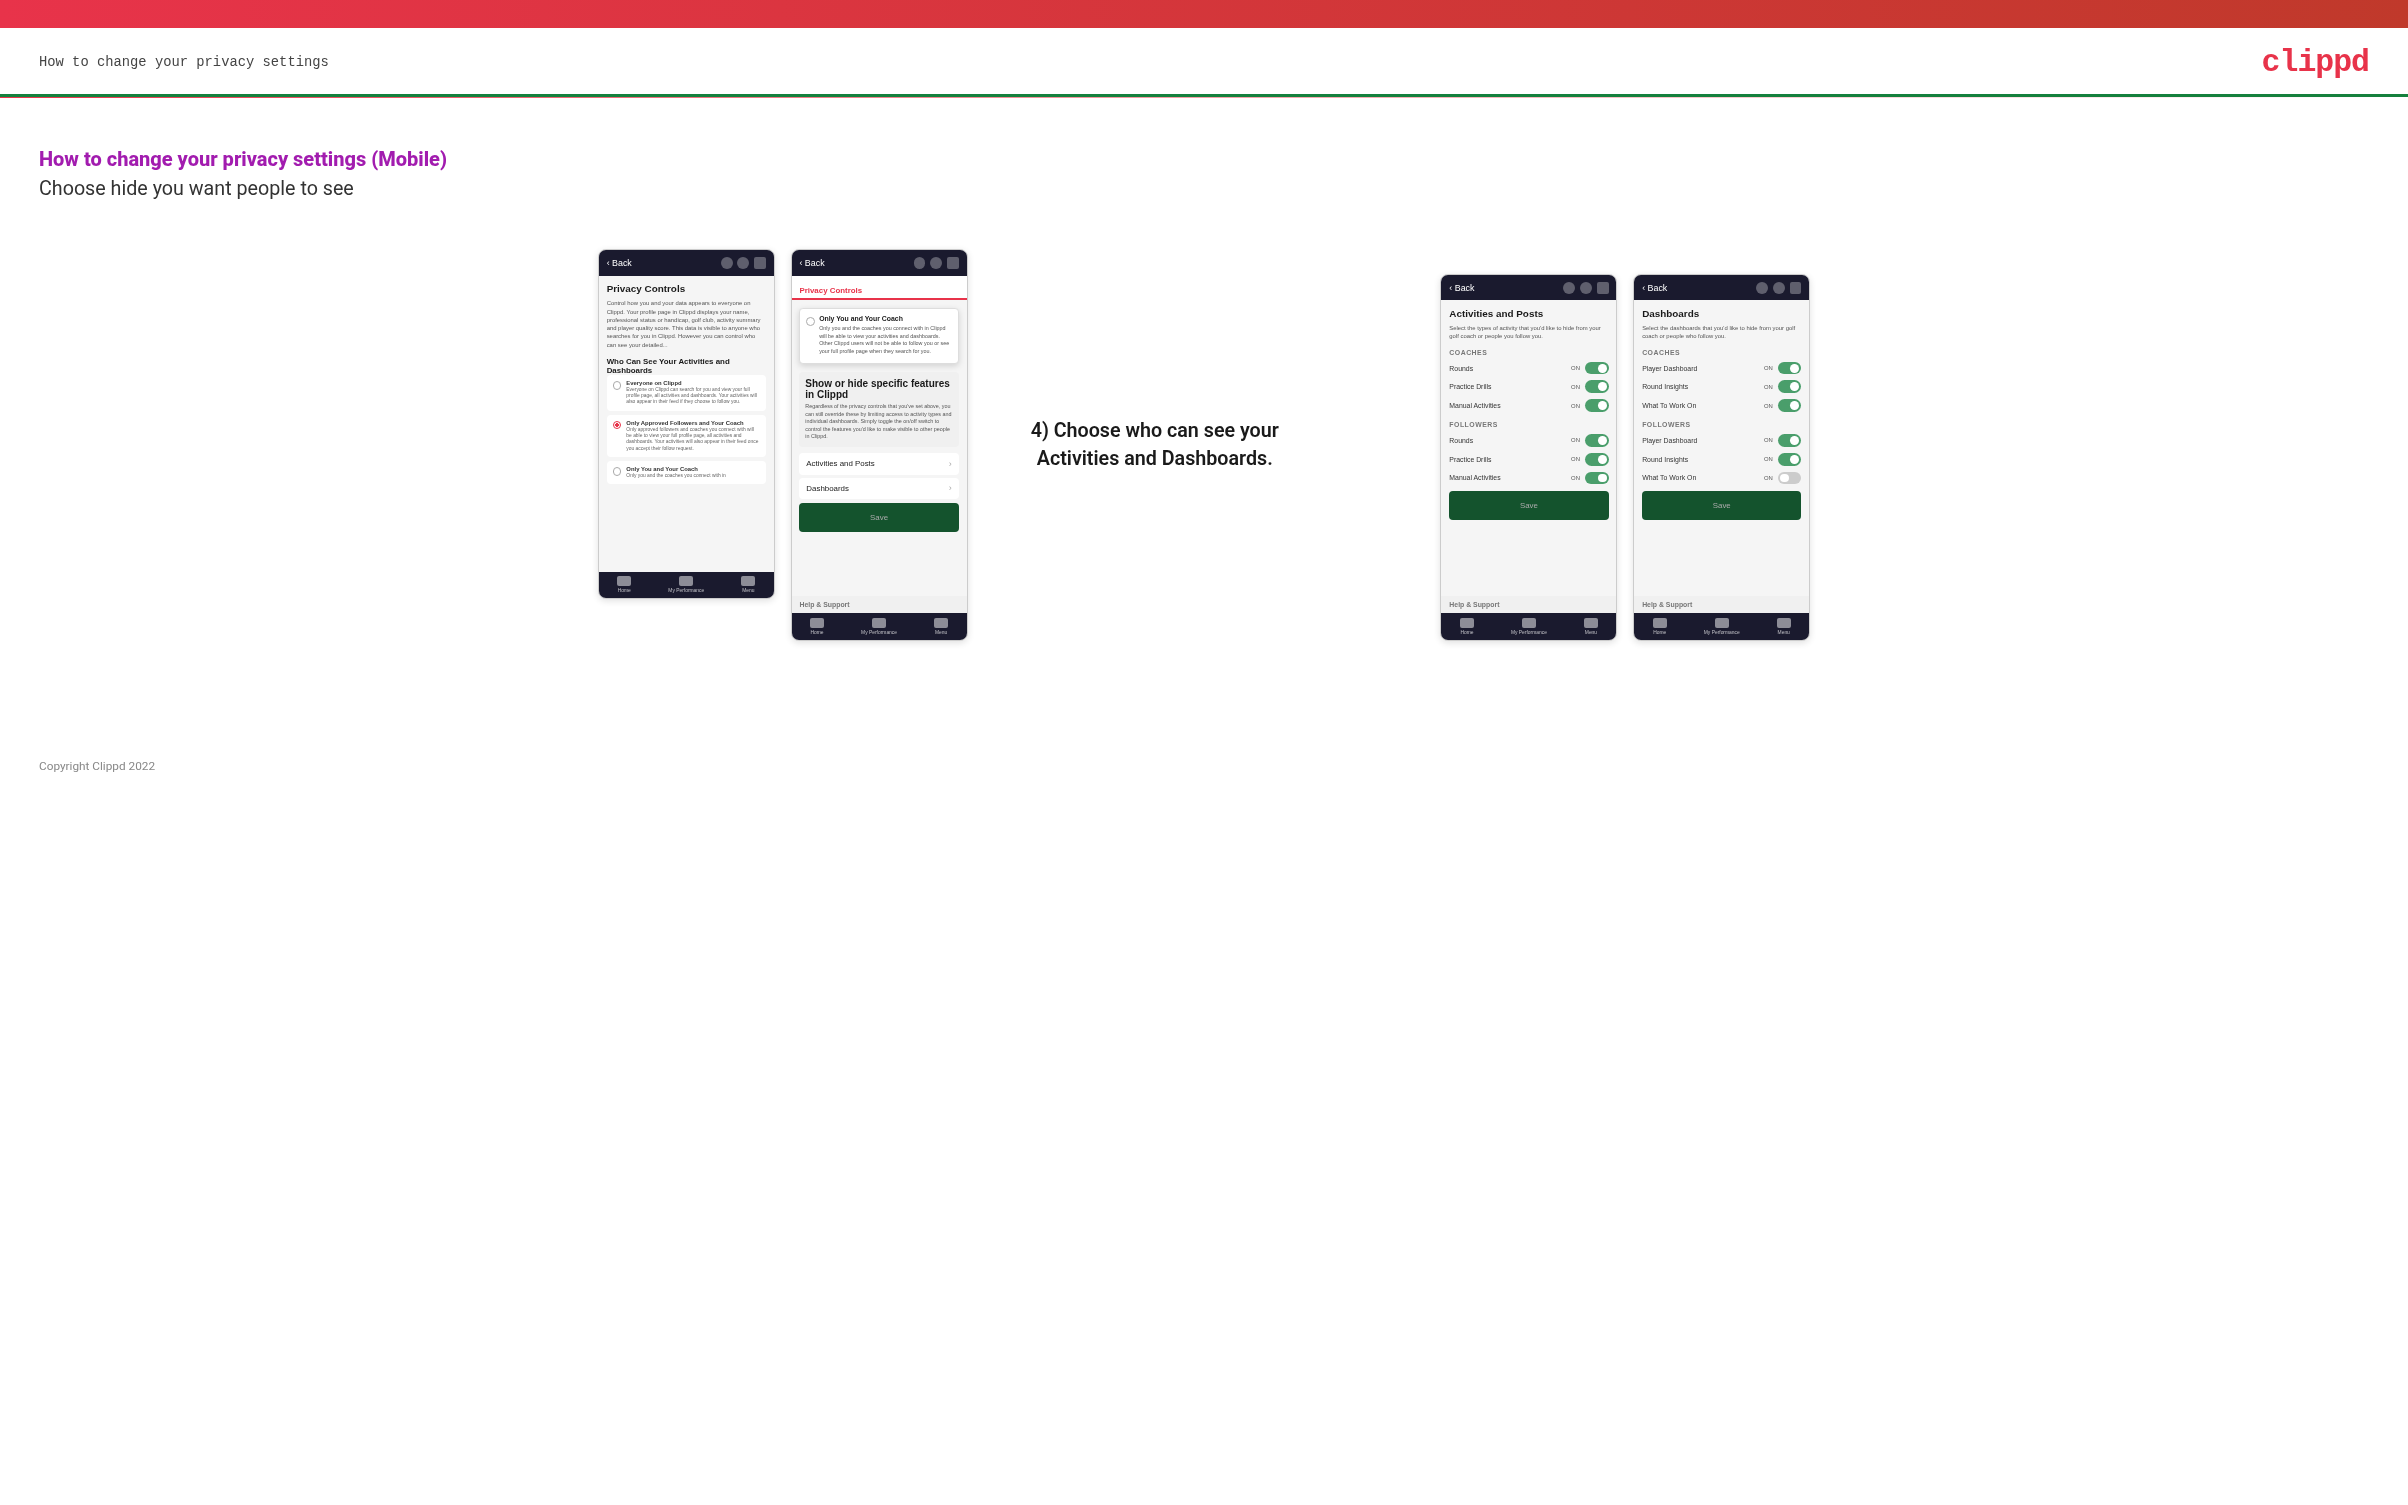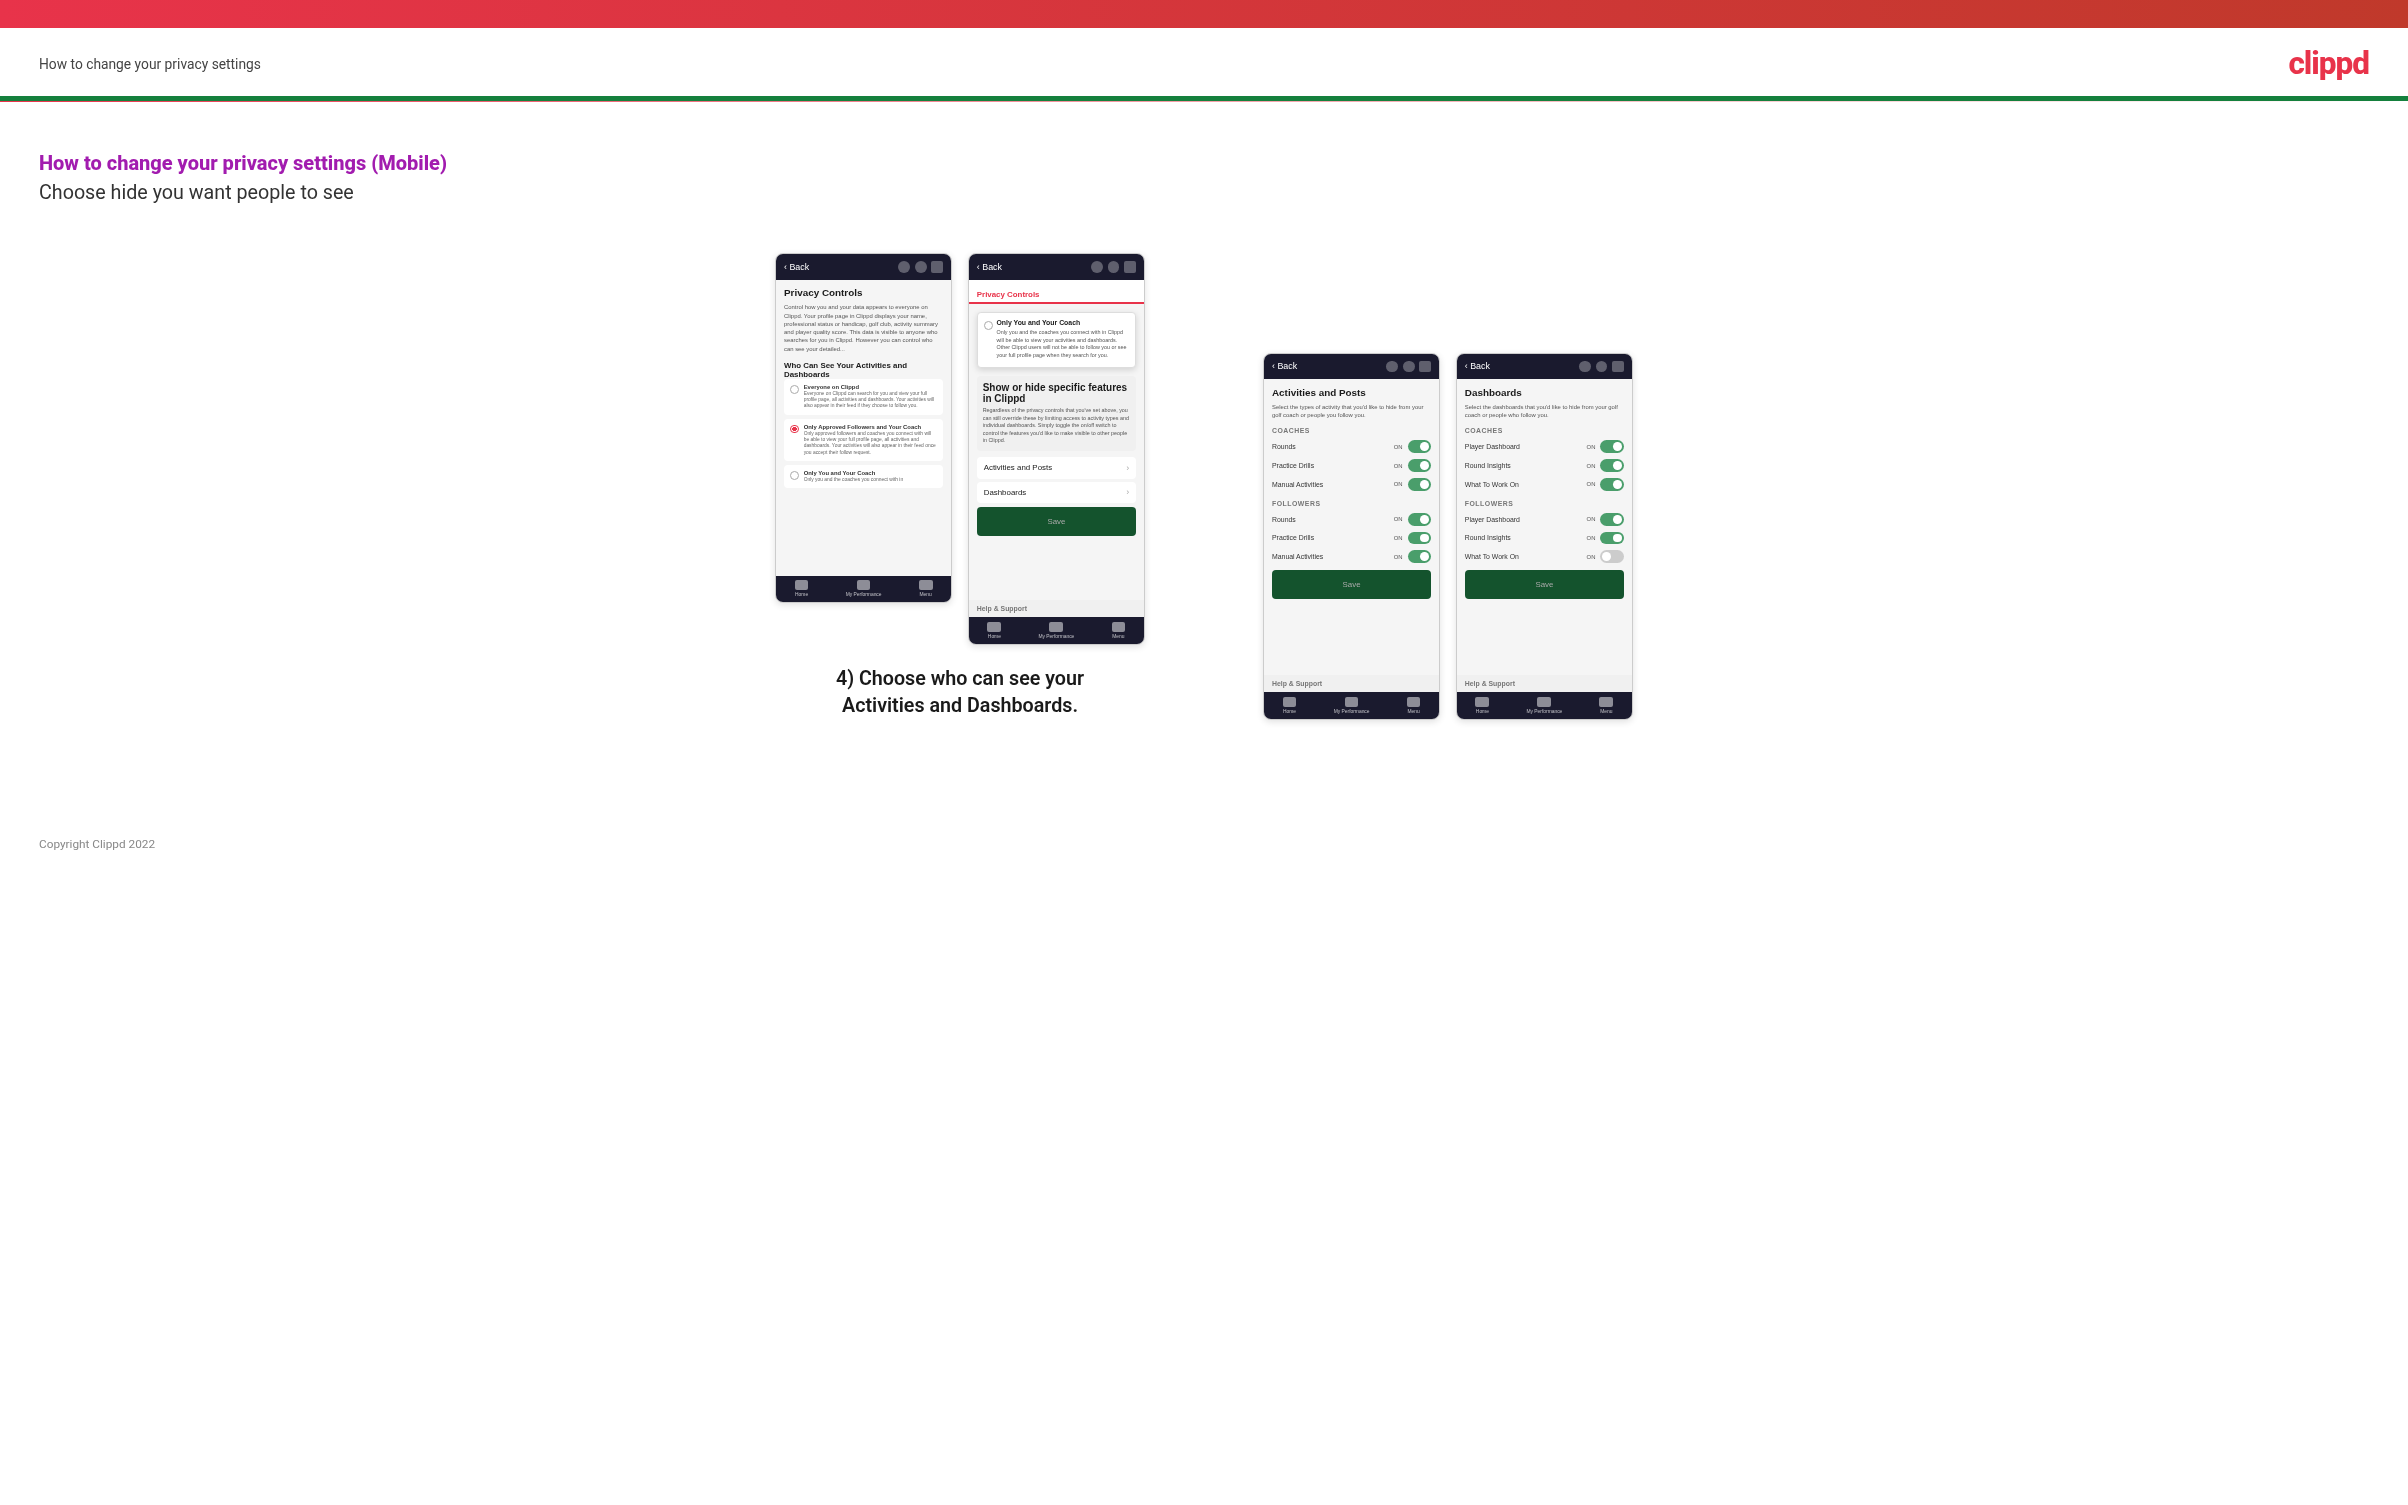--- a/index.html
+++ b/index.html
@@ -20,21 +20,22 @@
       height: 100%;
       width: 100%;
     }
 
     
     .header {
       display: flex;
       align-items: center;
       justify-content: space-between;
       padding: 17.7px 39px 13.8px 39px;
-      border-bottom: 5px solid #15803d;
+      border-bottom: 3px solid #15803d;
+      font-family: Liberation Mono, monospace;
     }
     .header-title {
       font-size: 13.8px;
       color: #444;
       font-weight: 400;
     }
     .logo {
       font-size: 31.5px;
       font-weight: 800;
       color: #e8334a;
@@ -64,21 +65,20 @@
     .screenshots-grid {
       display: flex;
       gap: 29.6px;
       justify-content: center;
       align-items: flex-end;
       margin-bottom: 39px;
     }
 
     .screenshot-group {
       display: flex;
-      flex-direction: column;
       align-items: center;
       gap: 19.7px;
     }
 
     .screenshot-pair {
       display: flex;
       gap: 15.8px;
       align-items: flex-start;
     }
 

